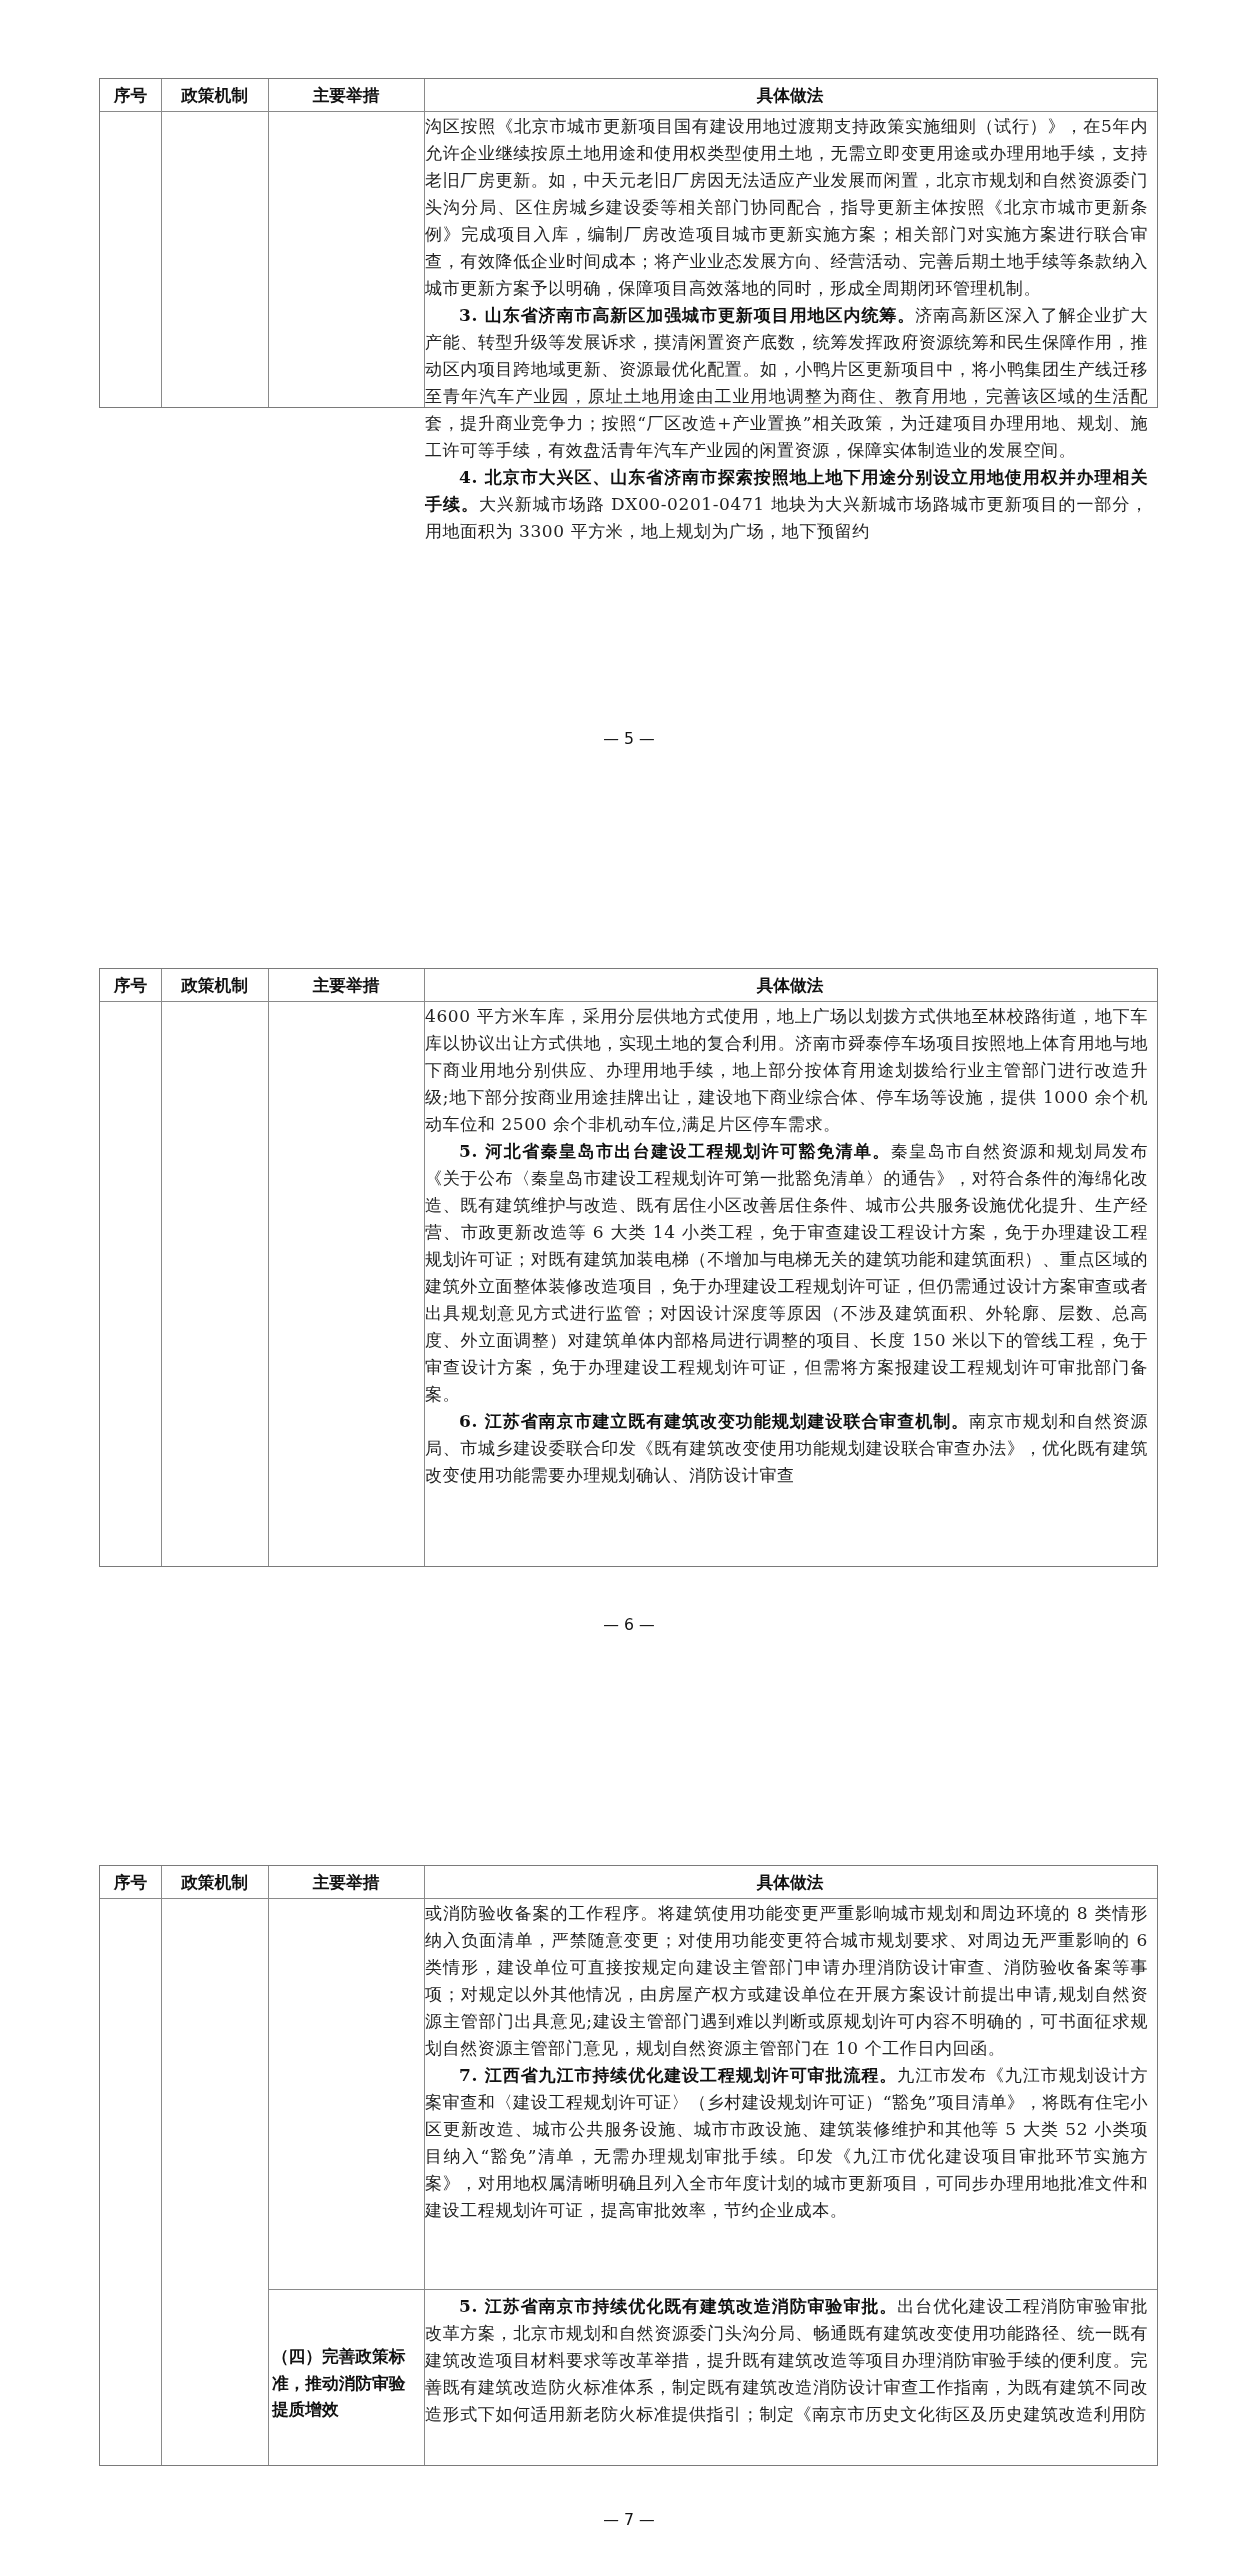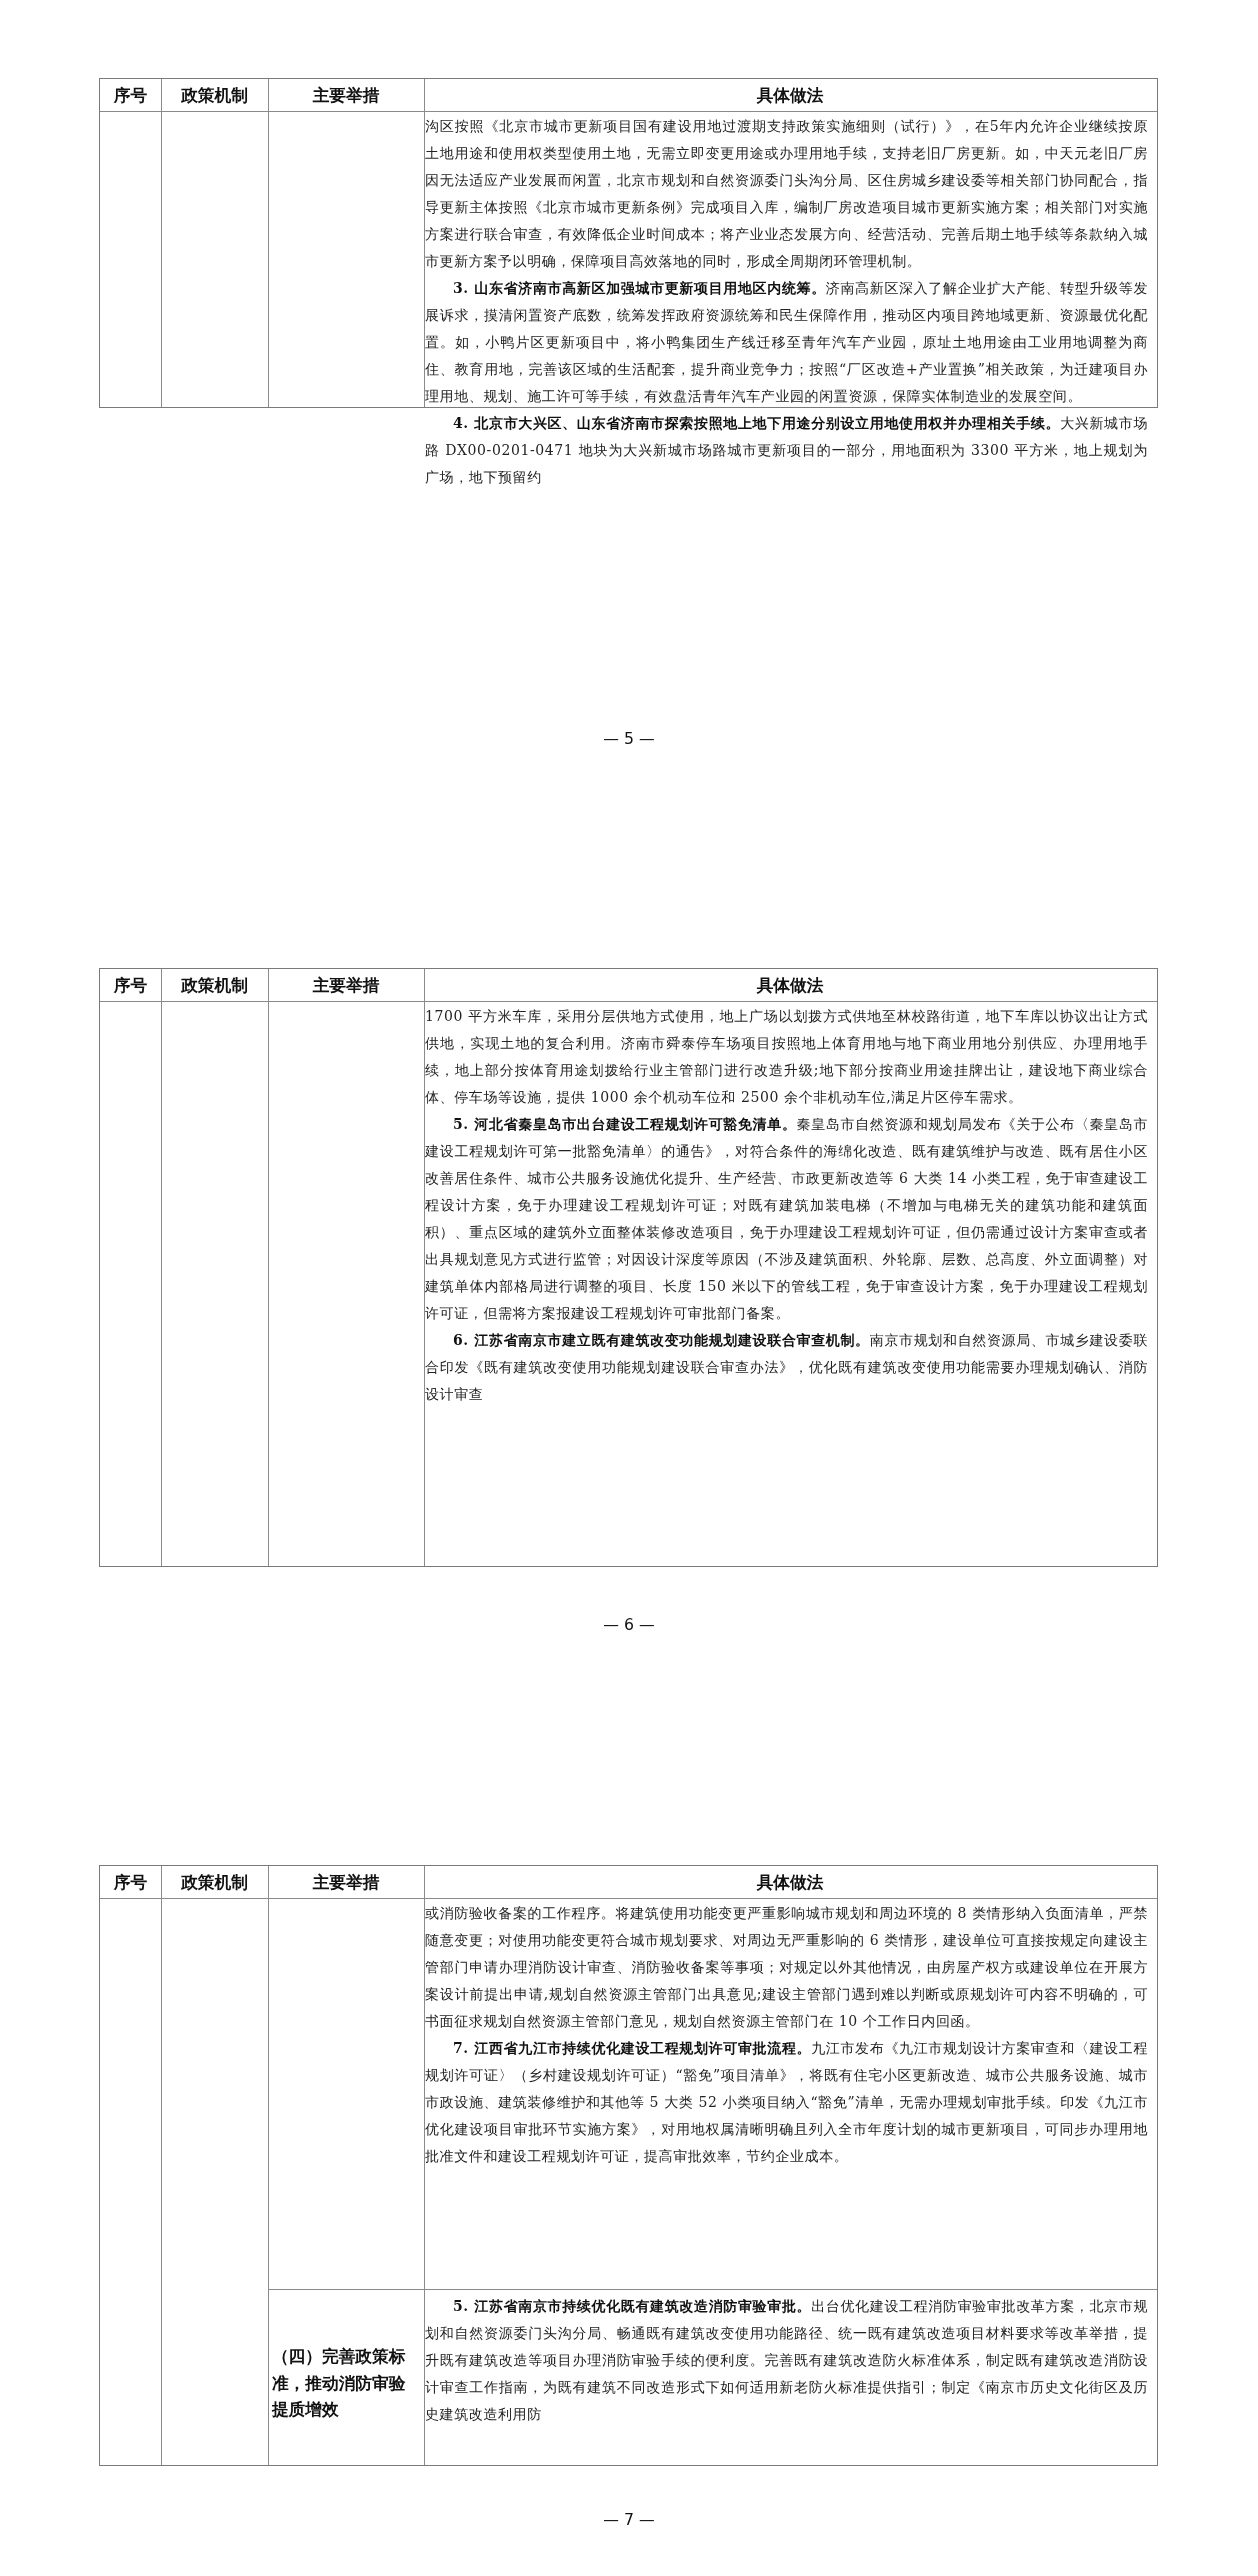--- a/index.html
+++ b/index.html
@@ -8,21 +8,21 @@
     .page { position: absolute; left: 0; width: 1258px; }
     .sheet { position: absolute; left: 99px; width: 1059px;
              border: 1.5px solid #7a7a7a; box-sizing: border-box; }
     .col-line { position: absolute; top: 0; bottom: 0; width: 0; border-left: 1.2px solid #8a8a8a; }
     .hdr { position: absolute; left: 0; right: 0; top: 0; height: 32px;
            border-bottom: 1.2px solid #8a8a8a; }
     .hdr span { position: absolute; top: 0; height: 32px; line-height: 32px; text-align: center;
                 font-family: "DejaVu Sans", "Liberation Sans", sans-serif; font-size: 16.7px; font-weight: bold;
                 letter-spacing: 0px; color: #111; }
     .body-text { position: absolute; left: 325px; width: 723px;
-                 font-size: 14px; line-height: 27px; text-align: justify; color: #222;
+                 font-size: 17px; line-height: 27px; text-align: justify; color: #222;
                  letter-spacing: 0.6px; }
     .body-text p { margin: 0; }
     .body-text .ind { text-indent: 2em; }
     .body-text b { font-weight: bold; color: #111; }
     .row-sep { position: absolute; left: 168px; right: 0; height: 0; border-top: 1.2px solid #8a8a8a; }
     .measure-cell { position: absolute; left: 168px; width: 155px; text-align: left;
                     font-size: 16.7px; line-height: 26.5px; font-weight: bold; color: #111; }
     .footer { position: absolute; left: 0; width: 1258px; text-align: center;
               font-family: "DejaVu Sans", "Liberation Sans", sans-serif; font-size: 15.7px; color: #111; }
   </style>
@@ -54,21 +54,21 @@
     <div class="col-line" style="left:61px;"></div>
     <div class="col-line" style="left:168px;"></div>
     <div class="col-line" style="left:324px;"></div>
     <div class="hdr">
       <span style="left:0;width:61px;">序号</span>
       <span style="left:61px;width:107px;">政策机制</span>
       <span style="left:168px;width:156px;">主要举措</span>
       <span style="left:324px;width:732px;">具体做法</span>
     </div>
     <div class="body-text" style="top:34px;">
-      <p><b></b><span>1700 平方米车库，采用分层供地方式使用，地上广场以划拨方式供地至林校路街道，地下车库以协议出让方式供地，实现土地的复合利用。济南市舜泰停车场项目按照地上体育用地与地下商业用地分别供应、办理用地手续，地上部分按体育用途划拨给行业主管部门进行改造升级;地下部分按商业用途挂牌出让，建设地下商业综合体、停车场等设施，提供 1000 余个机动车位和 2500 余个非机动车位,满足片区停车需求。</span></p>
+      <p><b></b><span>4600 平方米车库，采用分层供地方式使用，地上广场以划拨方式供地至林校路街道，地下车库以协议出让方式供地，实现土地的复合利用。济南市舜泰停车场项目按照地上体育用地与地下商业用地分别供应、办理用地手续，地上部分按体育用途划拨给行业主管部门进行改造升级;地下部分按商业用途挂牌出让，建设地下商业综合体、停车场等设施，提供 1000 余个机动车位和 2500 余个非机动车位,满足片区停车需求。</span></p>
       <p class="ind"><b>5. 河北省秦皇岛市出台建设工程规划许可豁免清单。</b><span>秦皇岛市自然资源和规划局发布《关于公布〈秦皇岛市建设工程规划许可第一批豁免清单〉的通告》，对符合条件的海绵化改造、既有建筑维护与改造、既有居住小区改善居住条件、城市公共服务设施优化提升、生产经营、市政更新改造等 6 大类 14 小类工程，免于审查建设工程设计方案，免于办理建设工程规划许可证；对既有建筑加装电梯（不增加与电梯无关的建筑功能和建筑面积）、重点区域的建筑外立面整体装修改造项目，免于办理建设工程规划许可证，但仍需通过设计方案审查或者出具规划意见方式进行监管；对因设计深度等原因（不涉及建筑面积、外轮廓、层数、总高度、外立面调整）对建筑单体内部格局进行调整的项目、长度 150 米以下的管线工程，免于审查设计方案，免于办理建设工程规划许可证，但需将方案报建设工程规划许可审批部门备案。</span></p>
       <p class="ind"><b>6. 江苏省南京市建立既有建筑改变功能规划建设联合审查机制。</b><span>南京市规划和自然资源局、市城乡建设委联合印发《既有建筑改变使用功能规划建设联合审查办法》，优化既有建筑改变使用功能需要办理规划确认、消防设计审查</span></p>
     </div>
   </div>
   <div class="footer" style="top:1615px;">— 6 —</div>
 </div>
 
 <div class="page" style="top:0;height:2576px;">
   <div class="sheet" style="top:1865px;height:601px;">
     <div class="col-line" style="left:61px;"></div>

